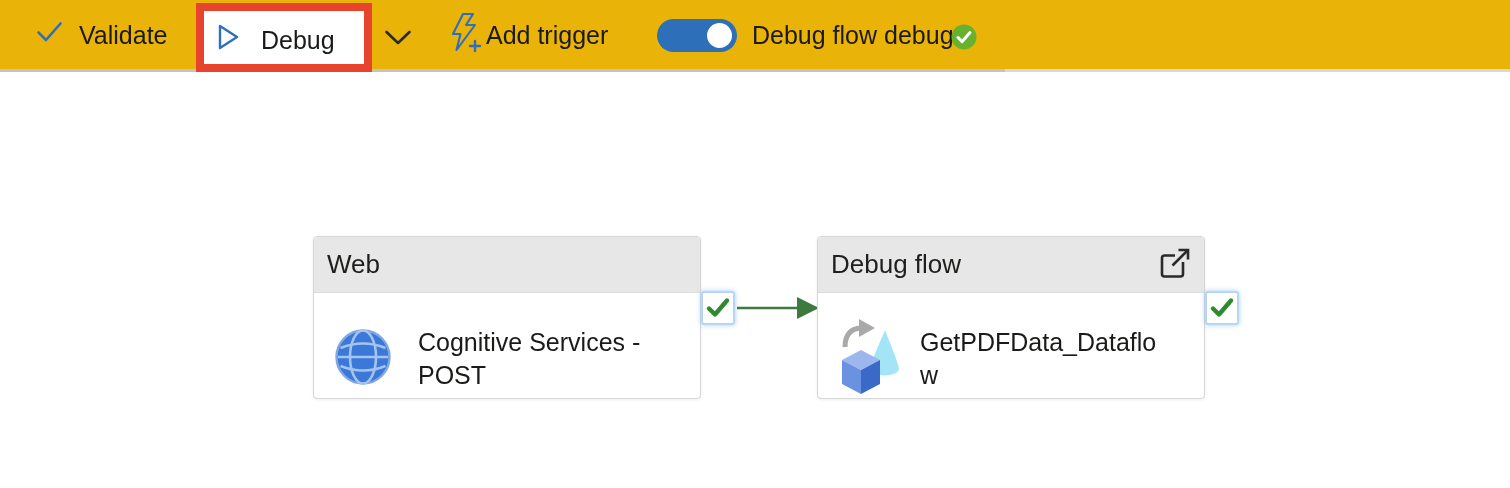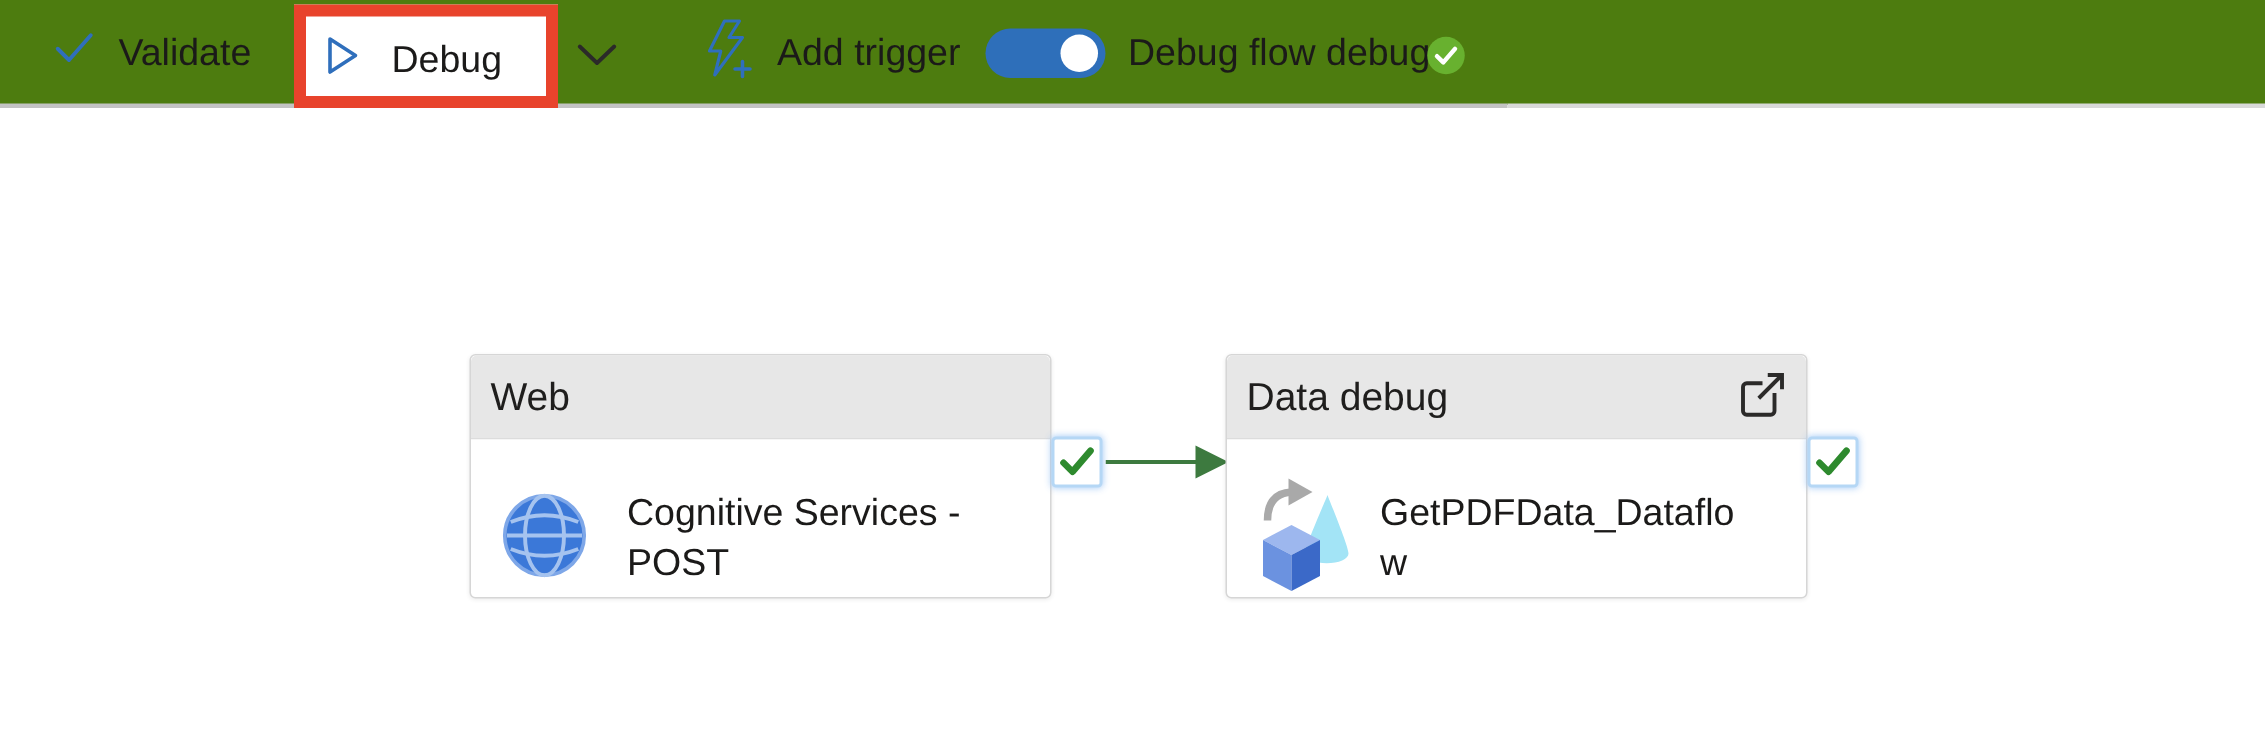--- a/index.html
+++ b/index.html
@@ -2,21 +2,21 @@
 <html><head>
 <meta charset="utf-8">
 <style>
   * { margin: 0; padding: 0; box-sizing: border-box; }
   html, body { width: 1510px; height: 488px; background: #ffffff; overflow: hidden; }
   body { font-family: "Liberation Sans", sans-serif; color: #1b1a19; position: relative; }
 
   
   .toolbar {
     position: absolute; left: 0; top: 0; width: 1510px; height: 70px;
-    background: #4d7c0f; display: flex; align-items: center;
+    background: #eab308; display: flex; align-items: center;
   }
   .toolbar-rule-left {
     position: absolute; left: 0; top: 69px; width: 1005px; height: 3px;
     background: #c3c3c3; z-index: 1;
   }
   .toolbar-rule-right {
     position: absolute; left: 1005px; top: 69px; width: 505px; height: 3px;
     background: #d9d9d9; z-index: 1;
   }
   .tb-btn {
@@ -27,21 +27,21 @@
   }
   .tb-btn .lbl { font-size: 25px; color: #1b1a19; }
   .validate-btn { position: absolute; left: 27px; top: 11px; }
   .debug-highlight {
     position: absolute; left: 196px; top: 3px; width: 176px; height: 69px;
     border: 8px solid #e8432c; background: #ffffff; z-index: 3;
     display: flex; align-items: flex-end;
   }
   .debug-btn { padding-left: 11px; gap: 20px; }
   .chevron-btn { position: absolute; left: 378px; top: 14px; padding: 0 6px; }
-  .addtrigger-btn { position: absolute; left: 460px; top: 11px; gap: 16px; }
+  .addtrigger-btn { position: absolute; left: 440px; top: 11px; gap: 4px; }
 
   .toggle-wrap { position: absolute; left: 657px; top: 19px; display: flex; align-items: center; }
   .toggle {
     width: 80px; height: 33px; border-radius: 17px; background: #2e6fba;
     position: relative; cursor: pointer; border: none;
   }
   .toggle .knob {
     position: absolute; left: 50px; top: 4px; width: 25px; height: 25px;
     border-radius: 50%; background: #ffffff;
   }
@@ -171,21 +171,21 @@
 
   <div class="connector">
     <svg width="82" height="26" viewBox="0 0 82 26">
       <line x1="0" y1="13" x2="62" y2="13" stroke="#3d7a3f" stroke-width="2.6"></line>
       <polygon points="60,2 82,13 60,24" fill="#3d7a3f"></polygon>
     </svg>
   </div>
 
   <div class="activity-node node-dataflow">
     <div class="node-header">
-      <span class="type-lbl">Data debug</span>
+      <span class="type-lbl">Debug flow</span>
       <button class="open-btn">
         <span>
           <svg width="37" height="37" viewBox="0 0 37 37">
             <path d="M27 17 V29 a2.5 2.5 0 0 1 -2.5 2.5 H8.5 A2.5 2.5 0 0 1 6 29 V13 a2.5 2.5 0 0 1 2.5 -2.5 H19" fill="none" stroke="#2b2a29" stroke-width="2.6"></path>
             <path d="M16.5 20.5 L31.5 5.5" fill="none" stroke="#2b2a29" stroke-width="2.6"></path>
             <path d="M22.5 5 H32 V14.5" fill="none" stroke="#2b2a29" stroke-width="2.6"></path>
           </svg>
         </span>
       </button>
     </div>

